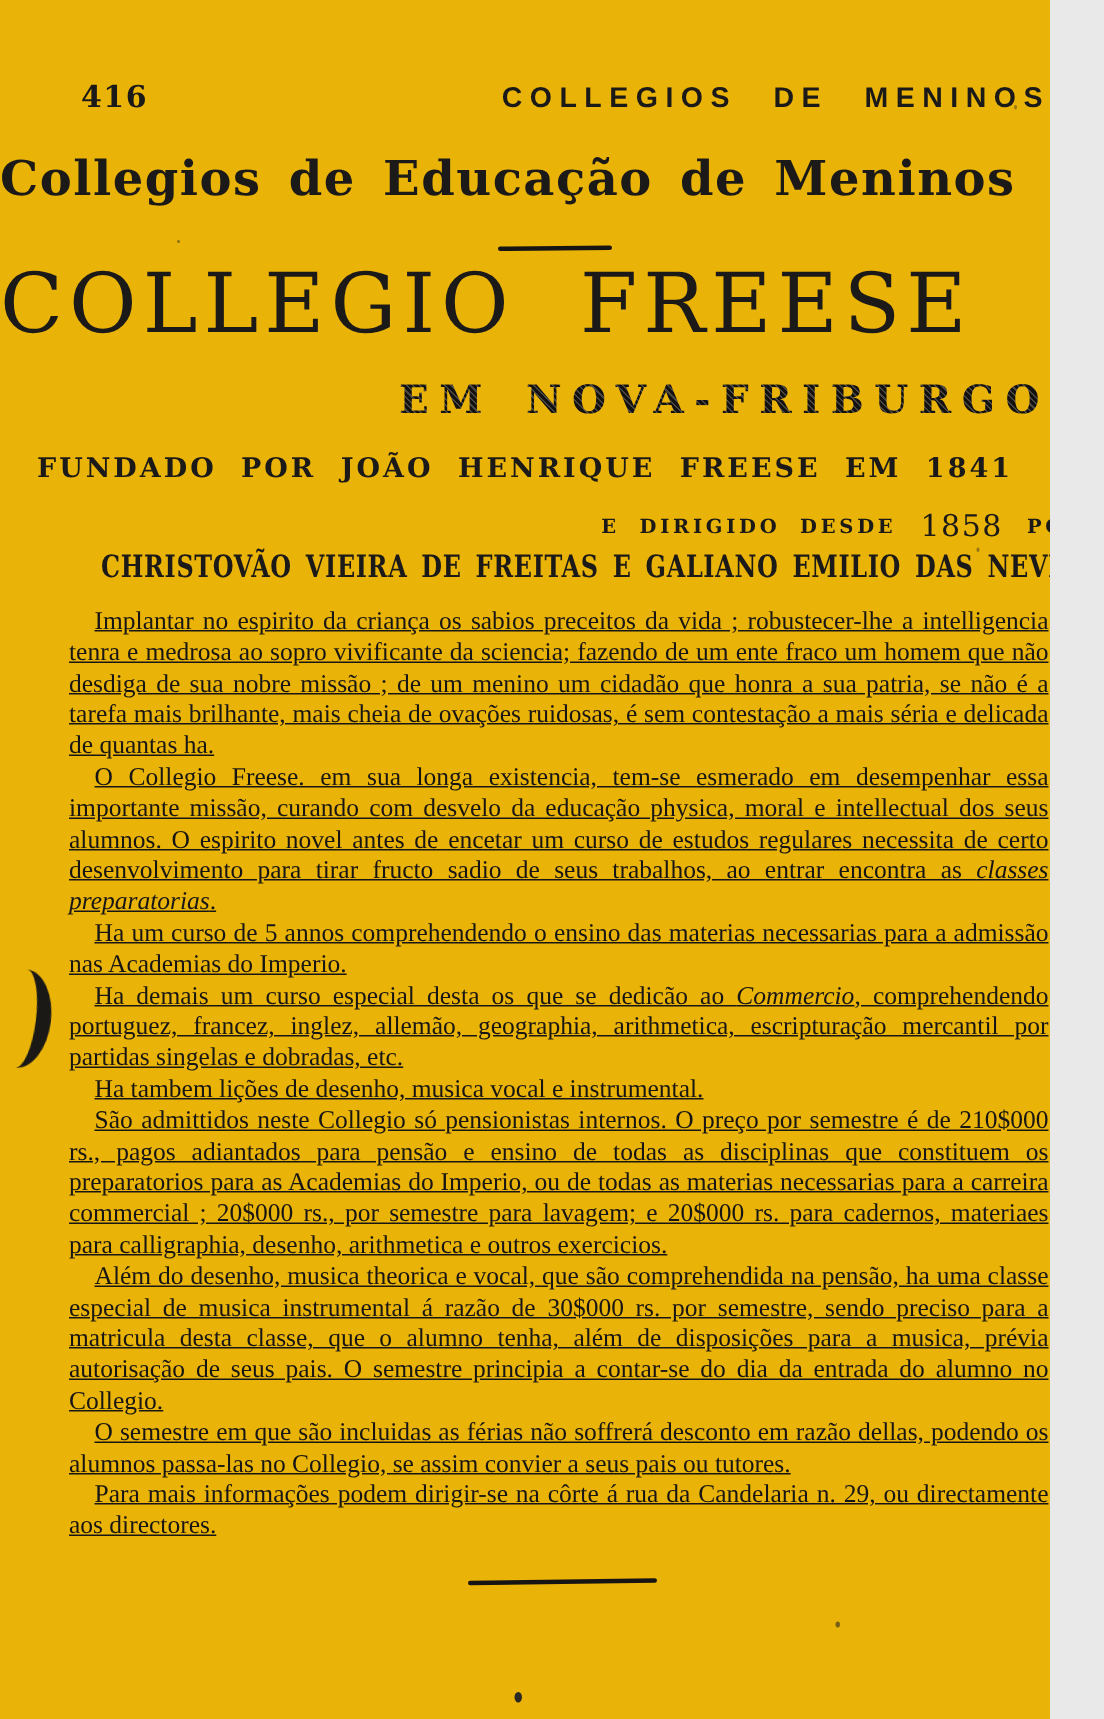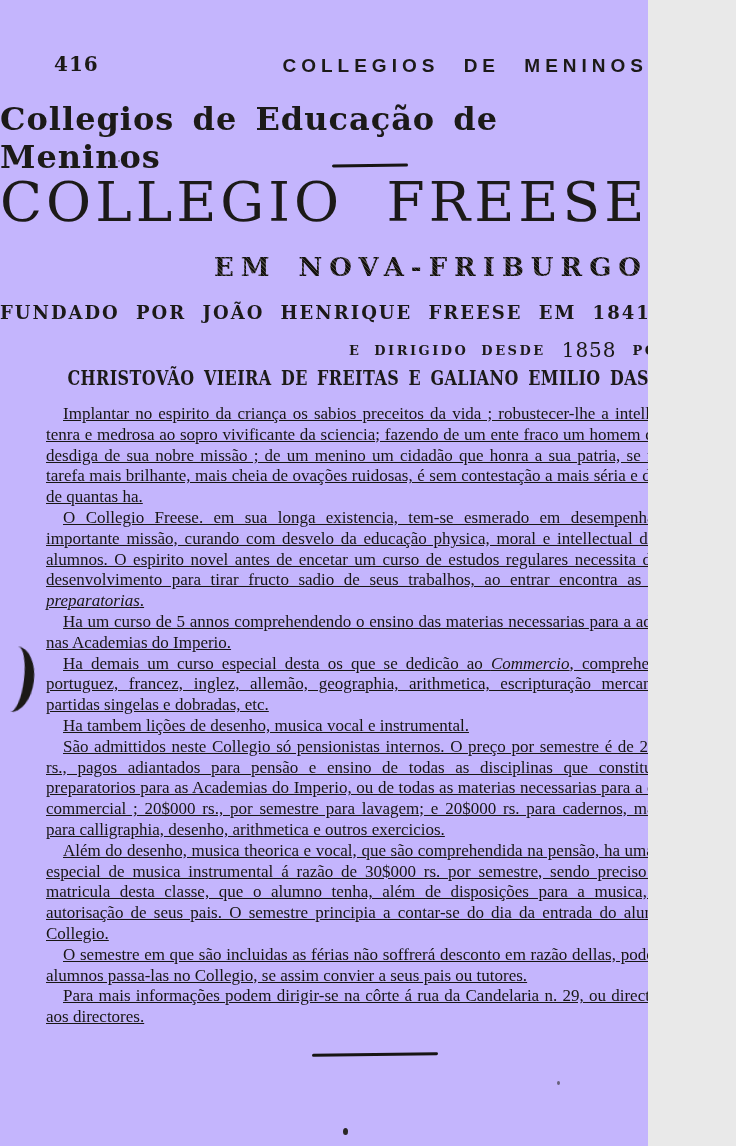--- a/index.html
+++ b/index.html
@@ -2,22 +2,22 @@
 <html><head>
 <meta charset="utf-8">
 <style>
   html,body{margin:0;padding:0;}
   body{
     width:736px;height:1146px;
     background:#e9e9e9;
     font-family:"Liberation Serif", serif;
   }
   .page{
-    position:relative;width:648px;height:1146px;
-    background:#c4b5fd;
+    position:relative;width:700px;height:1146px;
+    background:#eab308;
     color:#1c1a18;
     overflow:hidden;
   }
   
   .page-number{
     position:absolute;top:52px;left:54px;
     font-family:"DejaVu Serif",serif;
     font-size:20px;font-weight:700;letter-spacing:1px;
   }
   .running-head{

